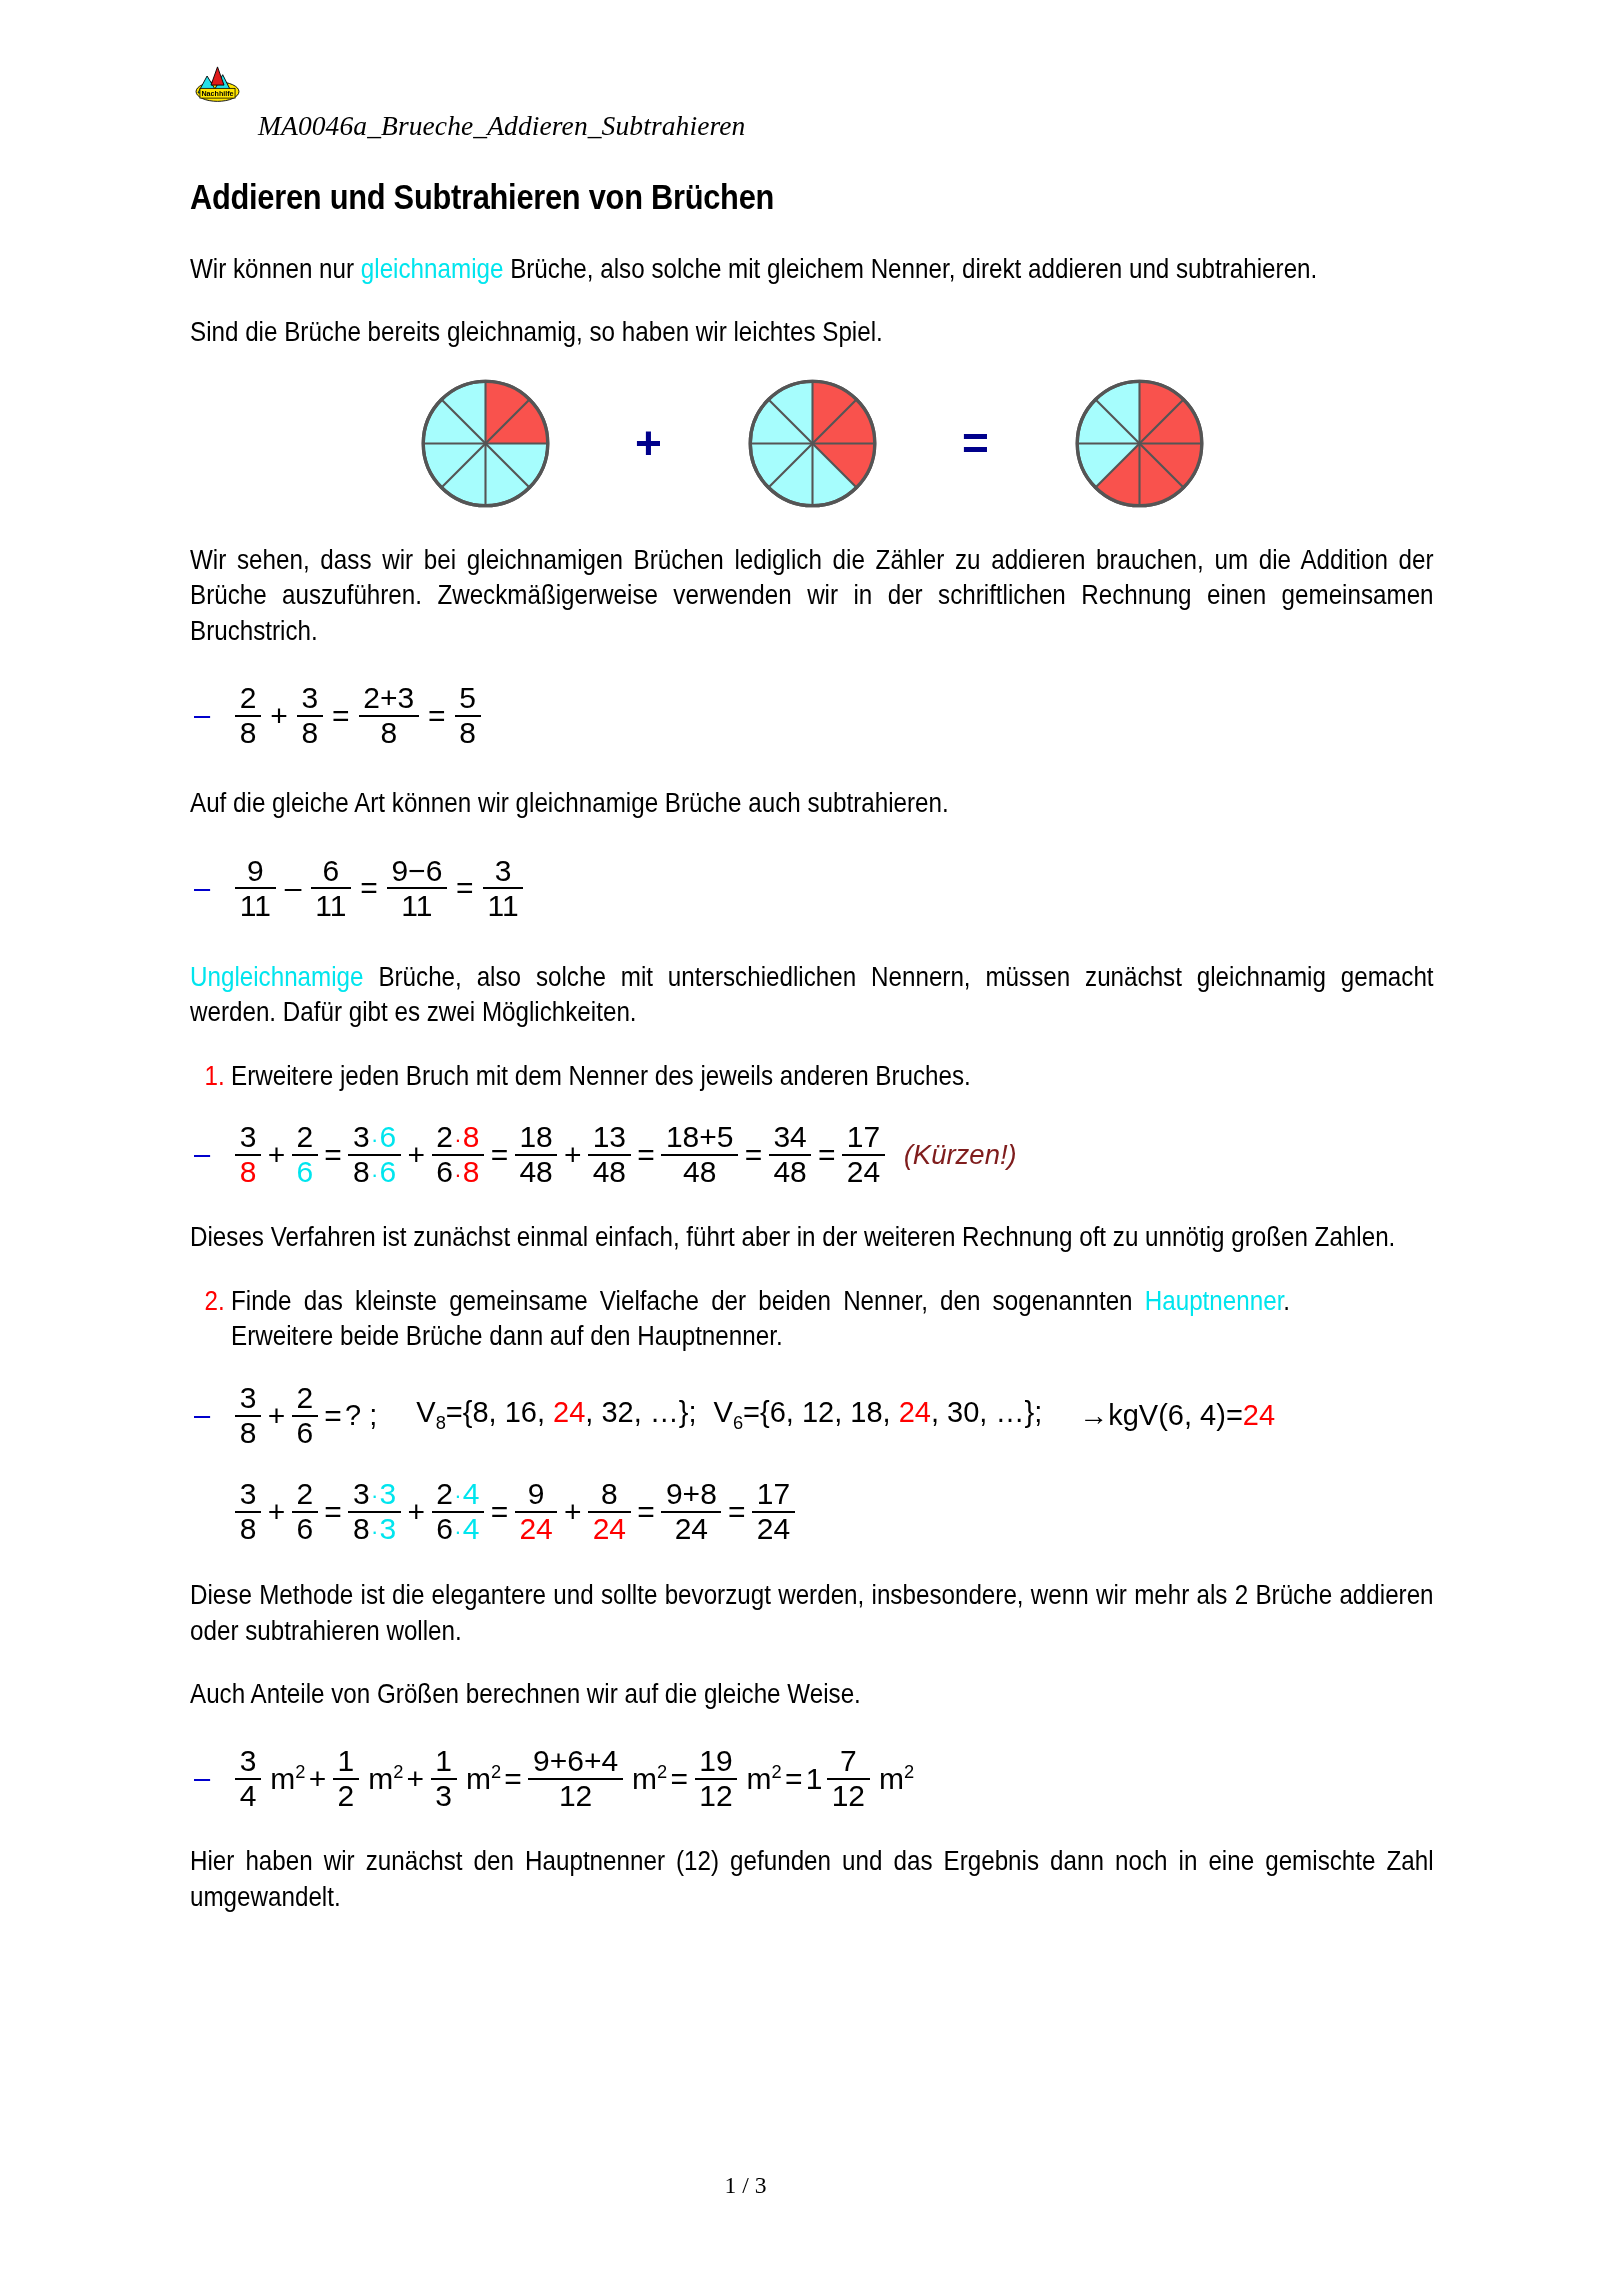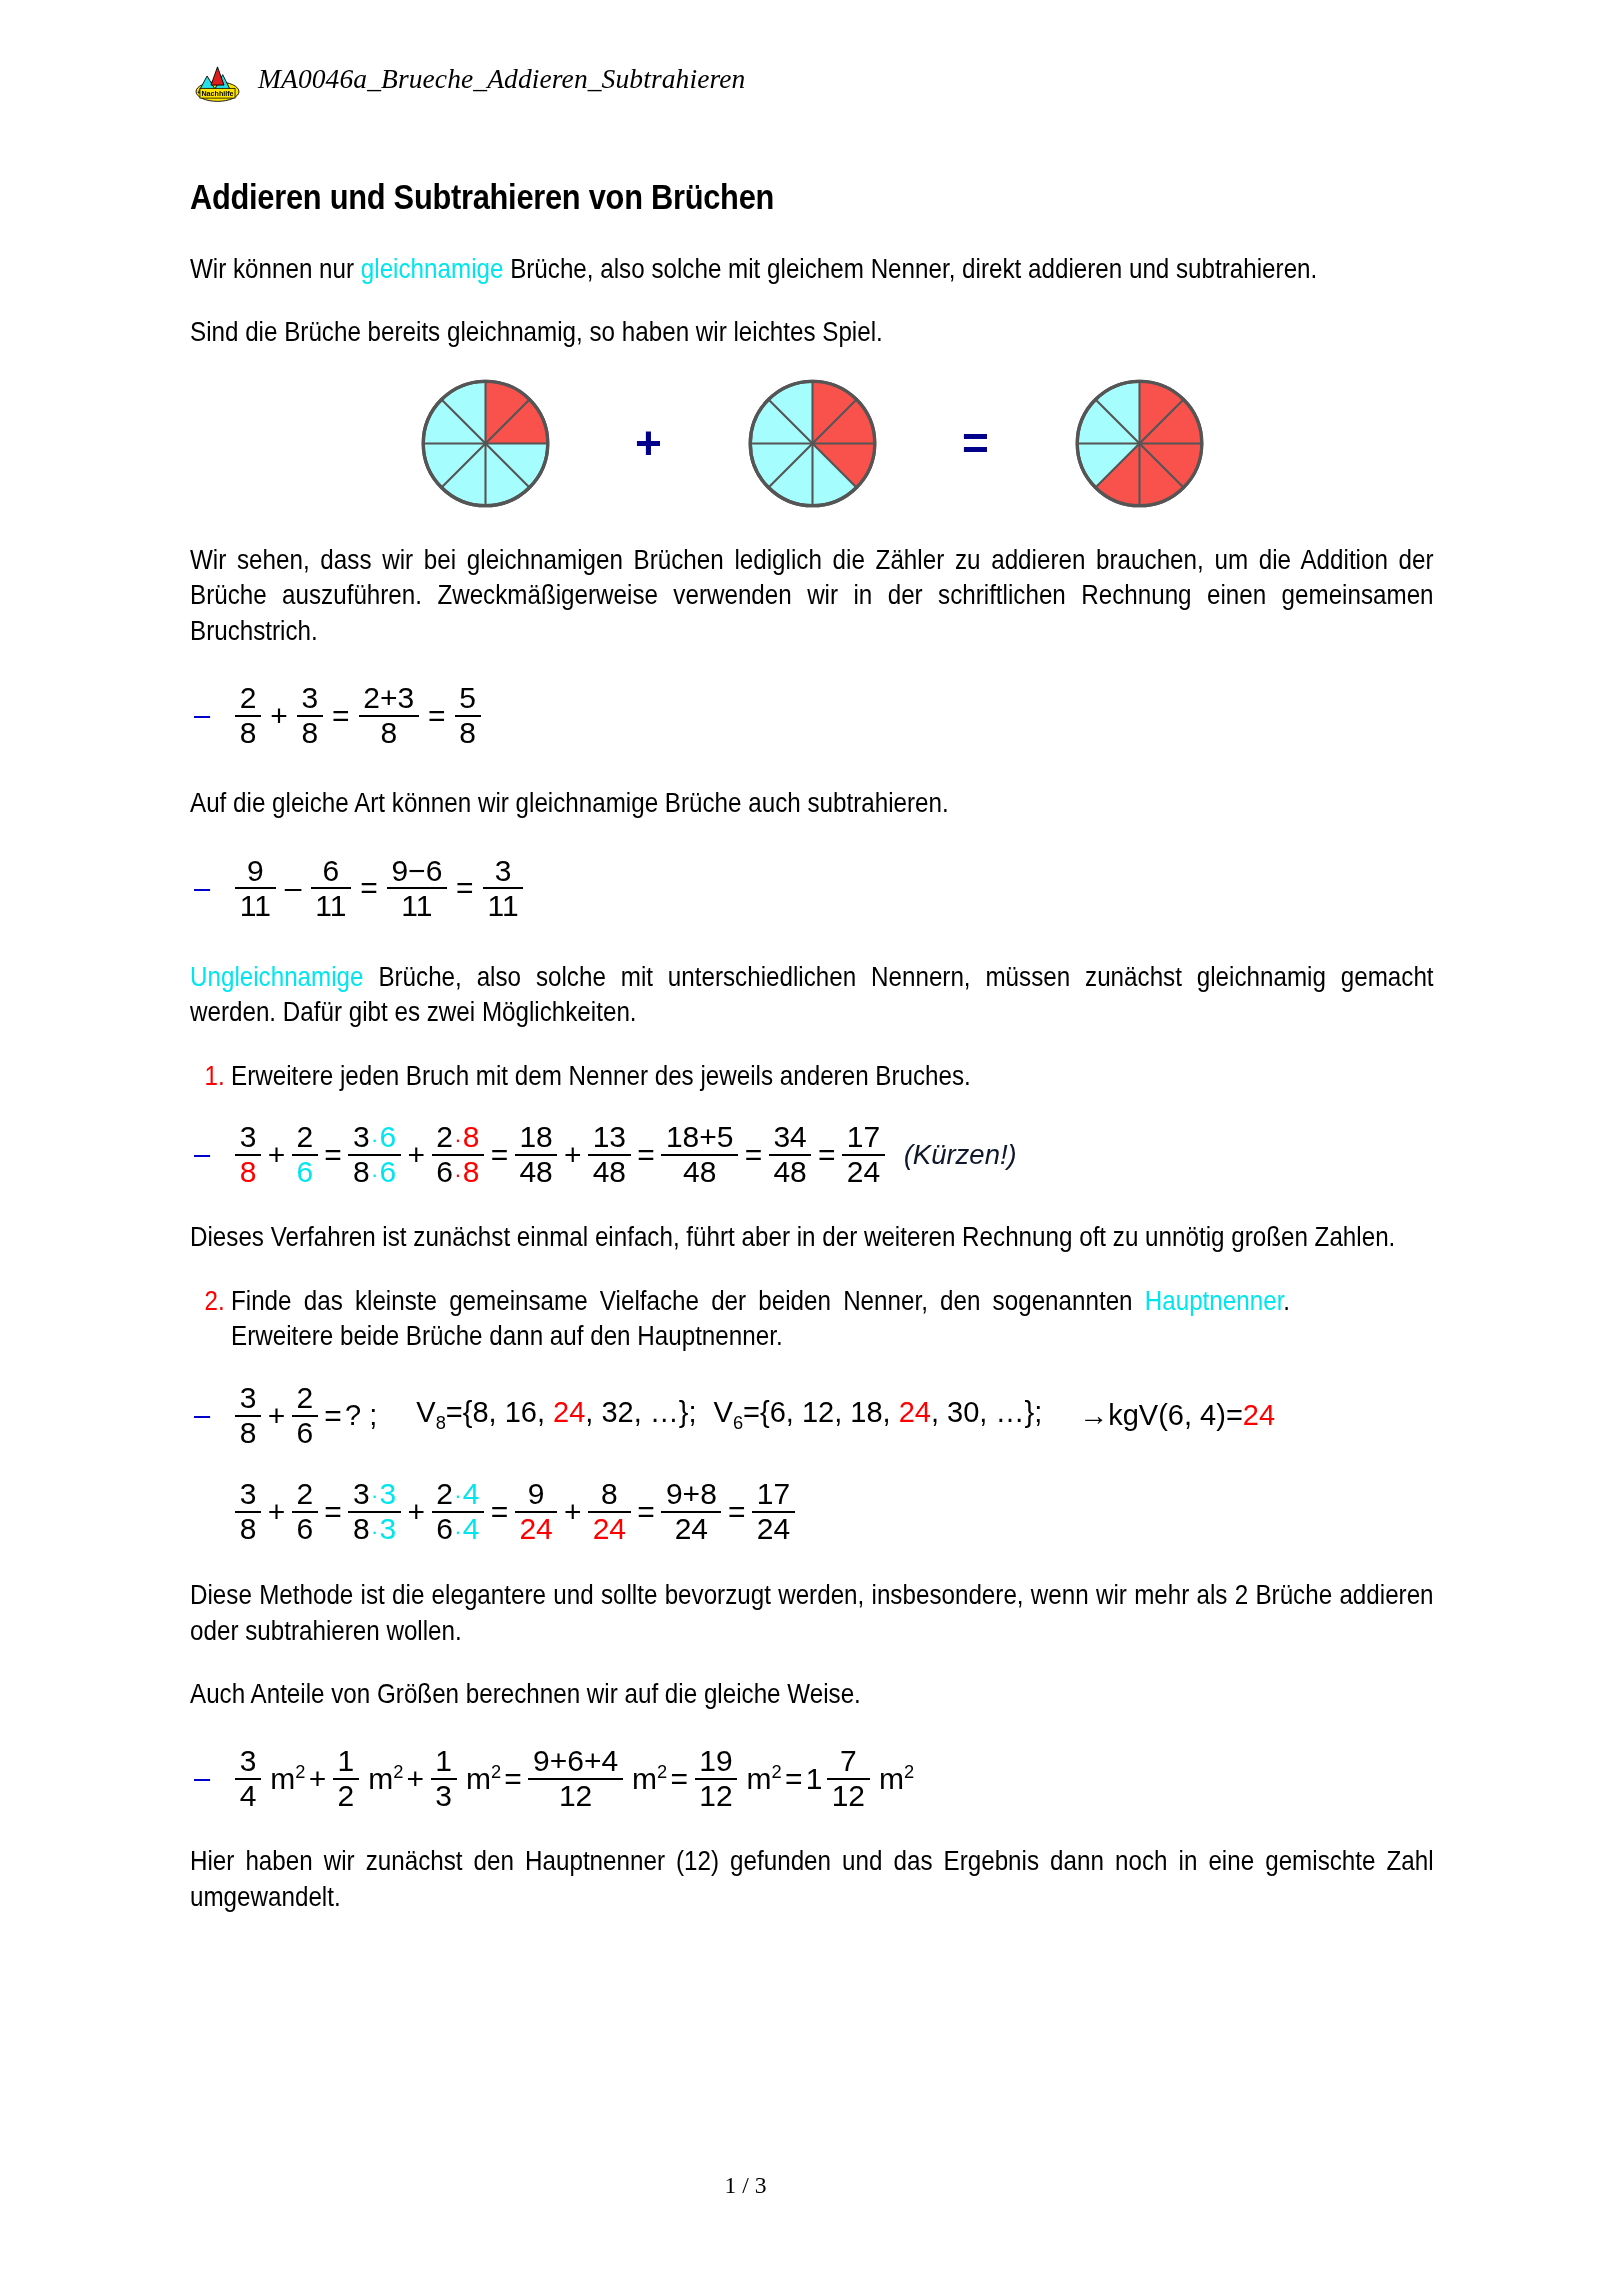--- a/index.html
+++ b/index.html
@@ -31,20 +31,21 @@
     position: relative;
     flex: 0 0 auto;
   }
   .header-title {
     font-family: "Liberation Serif", serif;
     font-style: italic;
     font-size: 27.5px;
     color: #000000;
     letter-spacing: 0.1px;
     white-space: nowrap;
+    margin-top: 47px;
   }
 
   
   .content {
     position: absolute;
     left: 190px;
     top: 177px;
     width: 1244px;
   }
 
@@ -144,21 +145,21 @@
     border-bottom: 2px solid #000;
     width: 100%;
     height: 0;
   }
   .sym { margin: 0 5.9px; font-size: 30px; }
   .sym.tight { margin: 0 3.3px; }
   .note {
     font-style: italic;
     font-size: 27.5px;
     margin-left: 15.7px;
-    color: #0f172a;
+    color: #7f1d1d;
     font-family: "Liberation Sans", sans-serif;
   }
   .mdot { font-size: 22px; padding: 0 1.3px; vertical-align: middle; }
   .unit { font-size: 30px; margin-left: 6px; }
   .sup { font-size: 18.3px; vertical-align: super; }
   .mixed-int { font-size: 30px; margin-right: 1.3px; }
 
   .inline-txt { font-size: 29px; }
   .sub { font-size: 18.3px; vertical-align: sub; }
 

